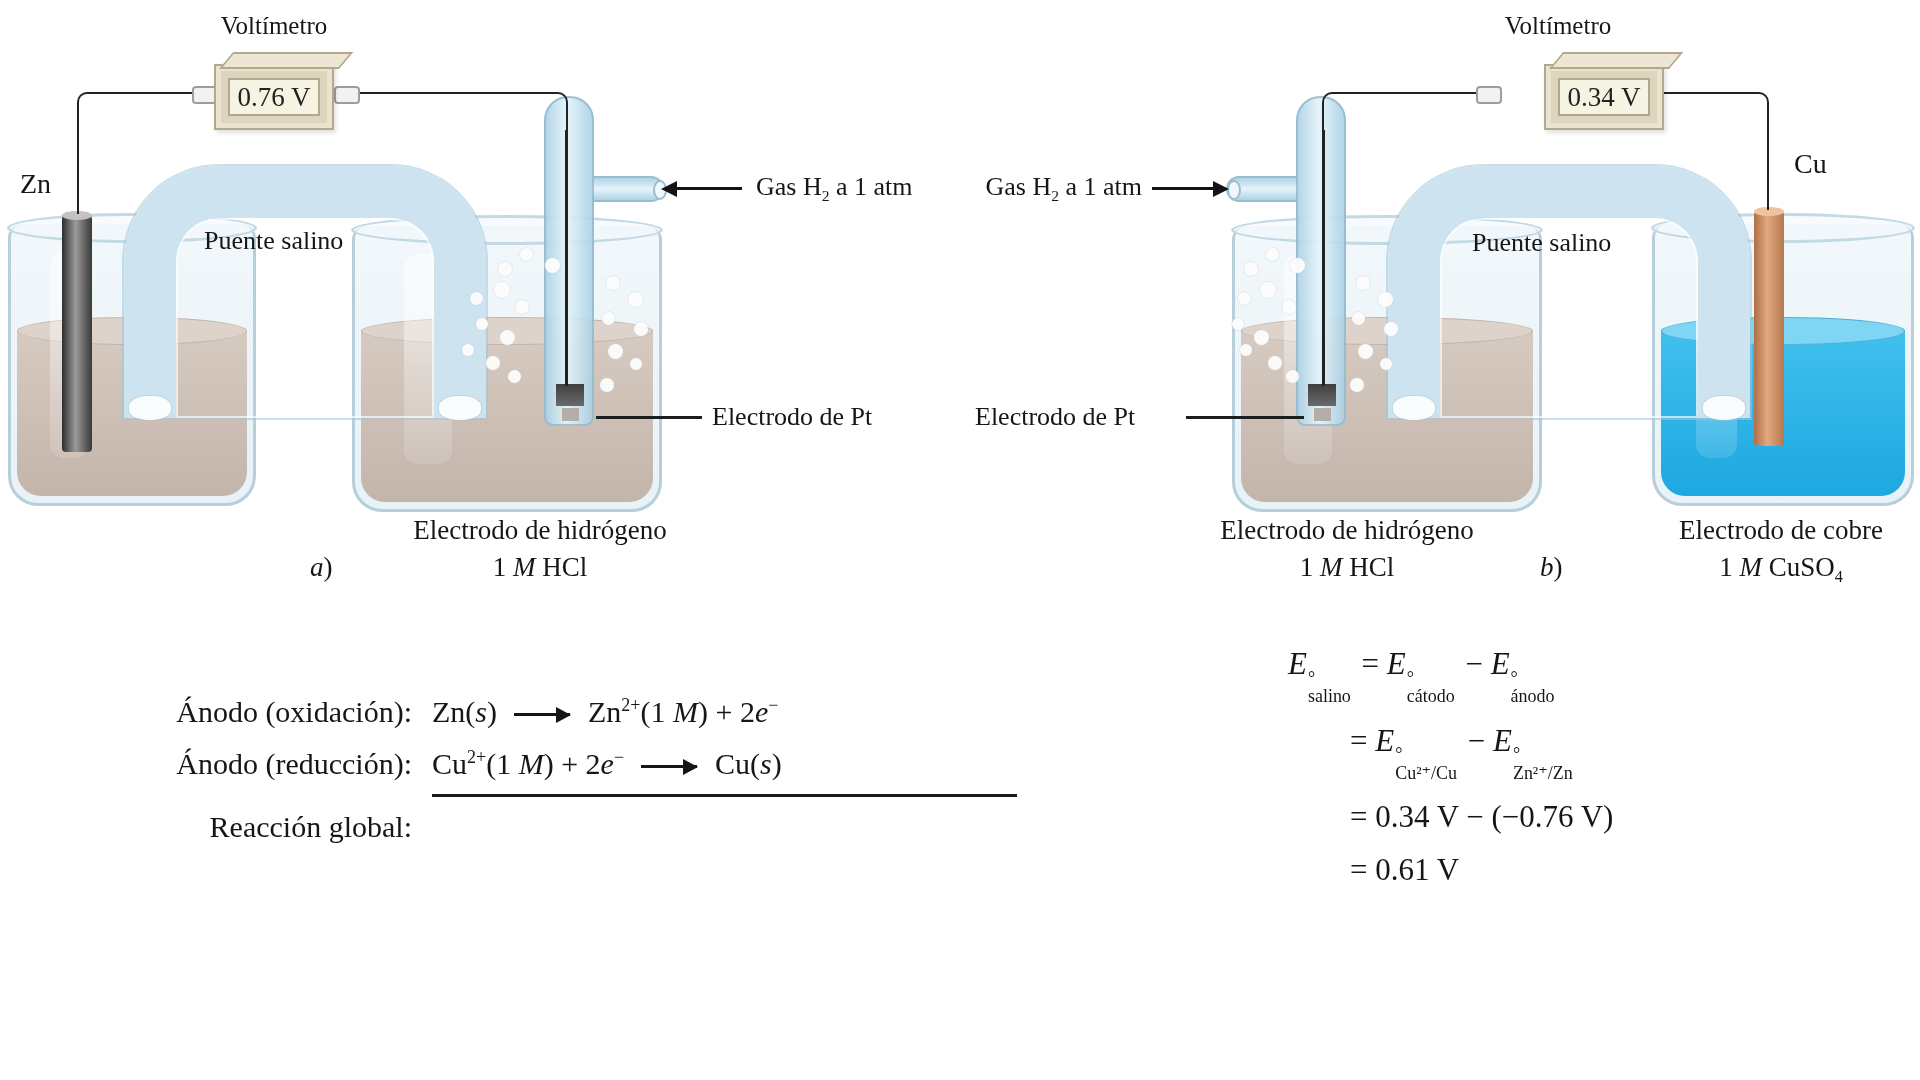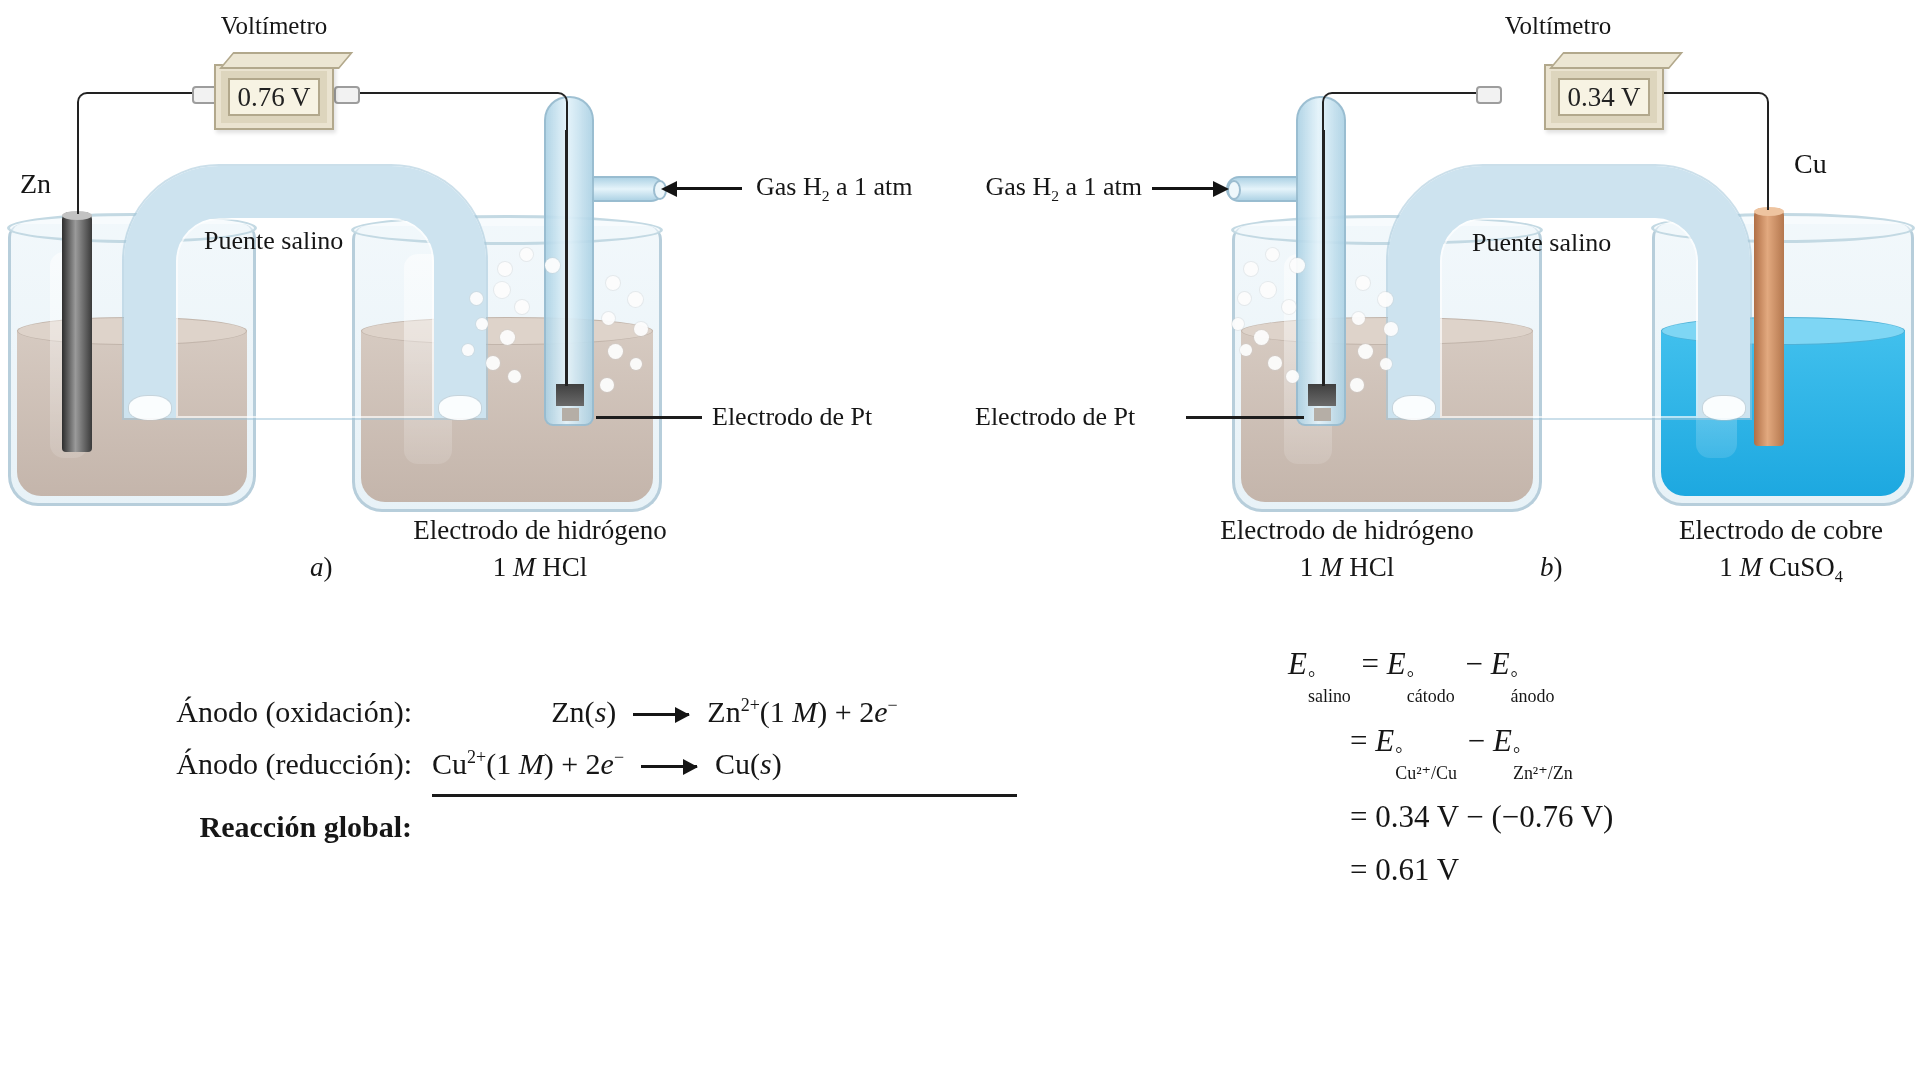--- a/index.html
+++ b/index.html
@@ -84,23 +84,23 @@
   .lbl{position:absolute;font-size:26px;white-space:nowrap;}
   .cap{position:absolute;text-align:center;font-size:27px;line-height:37px;white-space:nowrap;}
   .tag{position:absolute;font-size:27px;}
   .sym{position:absolute;font-size:28px;}
 
   
   .eqgrid{position:absolute;left:72px;top:686px;display:grid;
     grid-template-columns:340px 585px;column-gap:20px;font-size:30px;}
   .eqlabel{text-align:right;padding:9px 0;}
   .eqval{padding:9px 0;}
-  .eq-r1{text-align:center;}
+  .eq-r1{text-align:left;}
   .eq-r2{padding-bottom:13px !important;border-bottom:3px solid #1a1a1a;}
-  .eq-l3,.eq-r3{padding-top:13px !important;font-weight:bold;}
+  .eq-l3,.eq-r3{padding-top:13px !important;}
   sup{font-size:60%;line-height:0;}
   sub{font-size:60%;line-height:0;}
   .larr{display:inline-block;position:relative;width:56px;height:3px;background:#151515;
     vertical-align:0.2em;margin:0 11px 0 9px;}
   .larr::after{content:'';position:absolute;right:-1px;top:-6.5px;width:0;height:0;
     border-left:15px solid #151515;border-top:8px solid transparent;border-bottom:8px solid transparent;}
 
   
   .eblock{position:absolute;left:1288px;top:646px;font-size:31px;white-space:nowrap;}
   .eline{margin-bottom:17px;}

